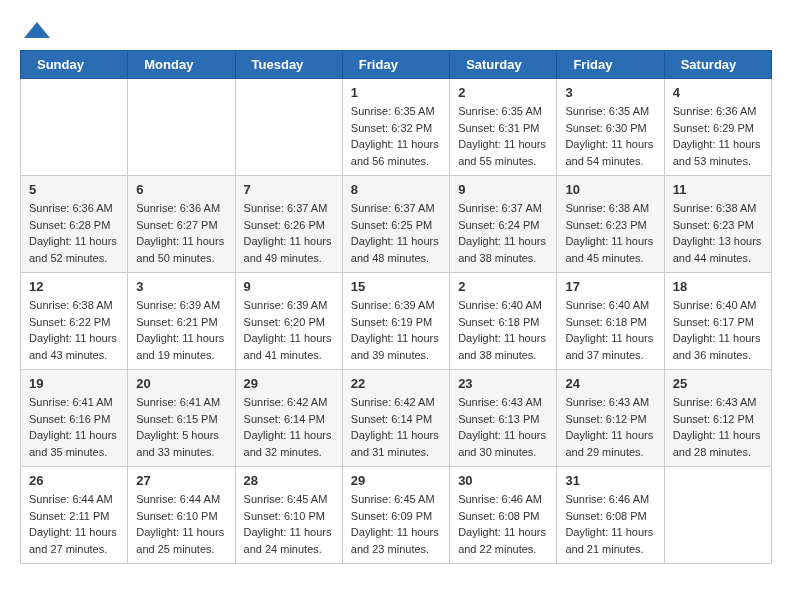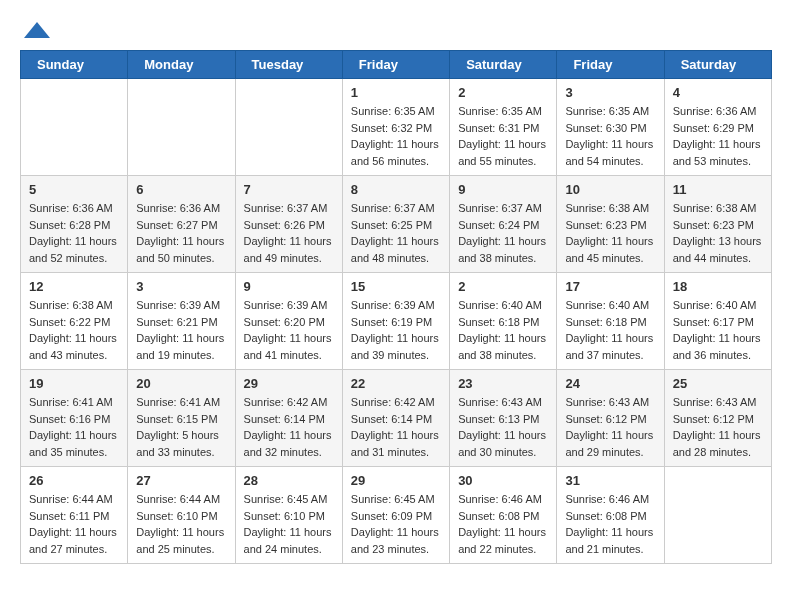--- a/index.html
+++ b/index.html
@@ -332,21 +332,21 @@
             <div>Sunset: 6:12 PM</div>
             <div>Daylight: 11 hours and 28 minutes.</div>
           </div>
         </td>
       </tr>
       <tr>
         <td>
           <span class="day-num">26</span>
           <div class="day-info">
             <div>Sunrise: 6:44 AM</div>
-            <div>Sunset: 6:11 PM</div>
+            <div>Sunset: 2:11 PM</div>
             <div>Daylight: 11 hours and 27 minutes.</div>
           </div>
         </td>
         <td>
           <span class="day-num">27</span>
           <div class="day-info">
             <div>Sunrise: 6:44 AM</div>
             <div>Sunset: 6:10 PM</div>
             <div>Daylight: 11 hours and 25 minutes.</div>
           </div>

